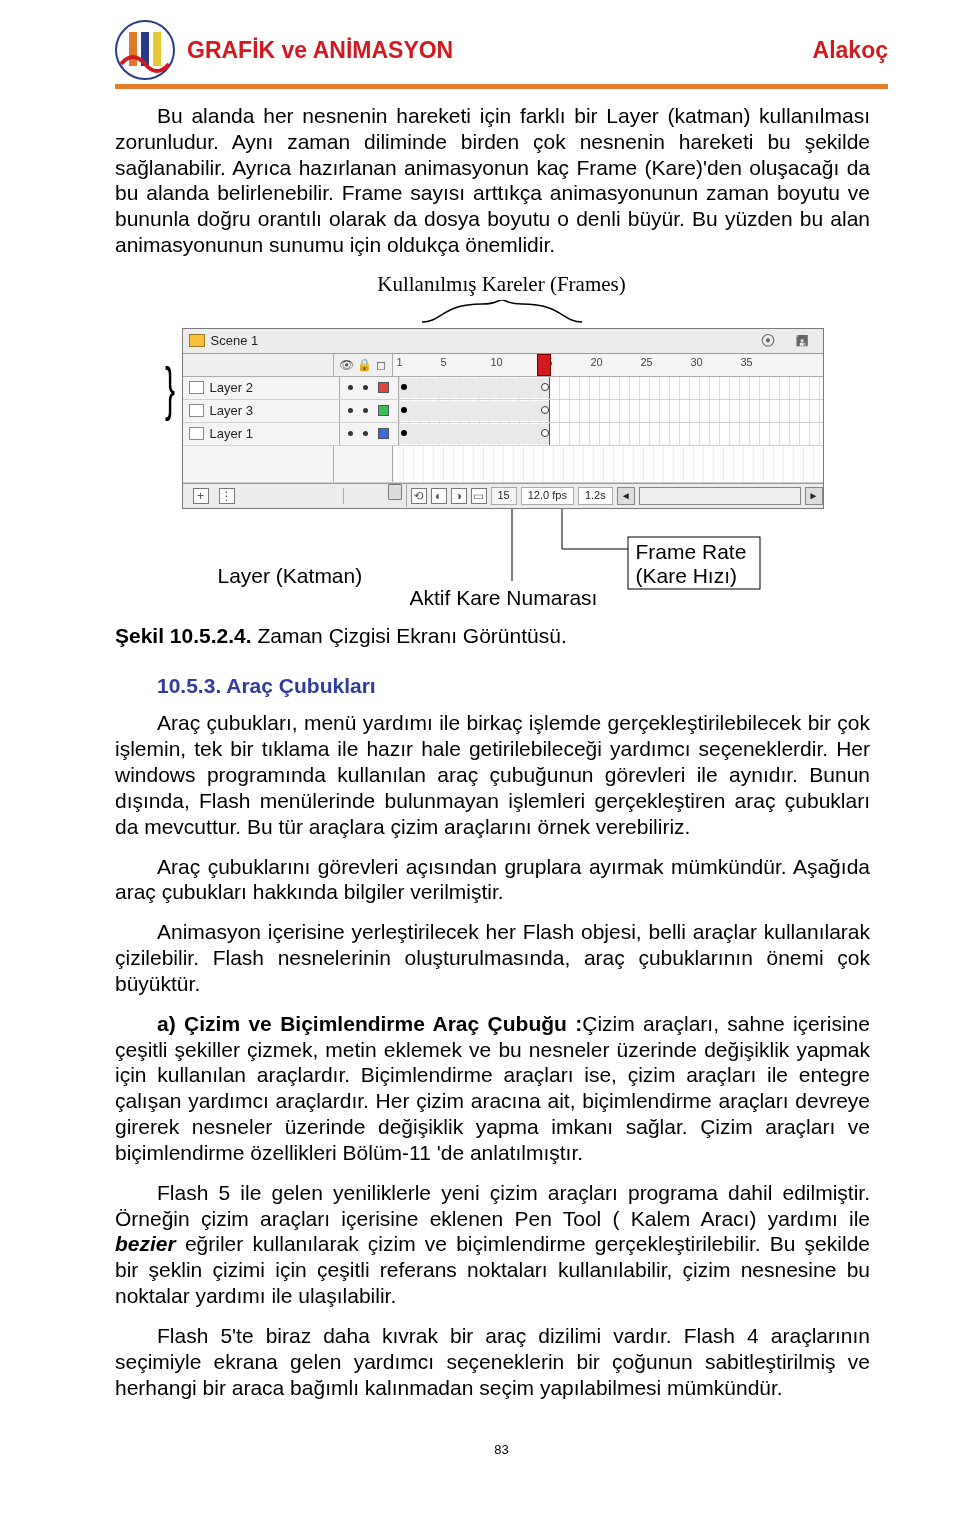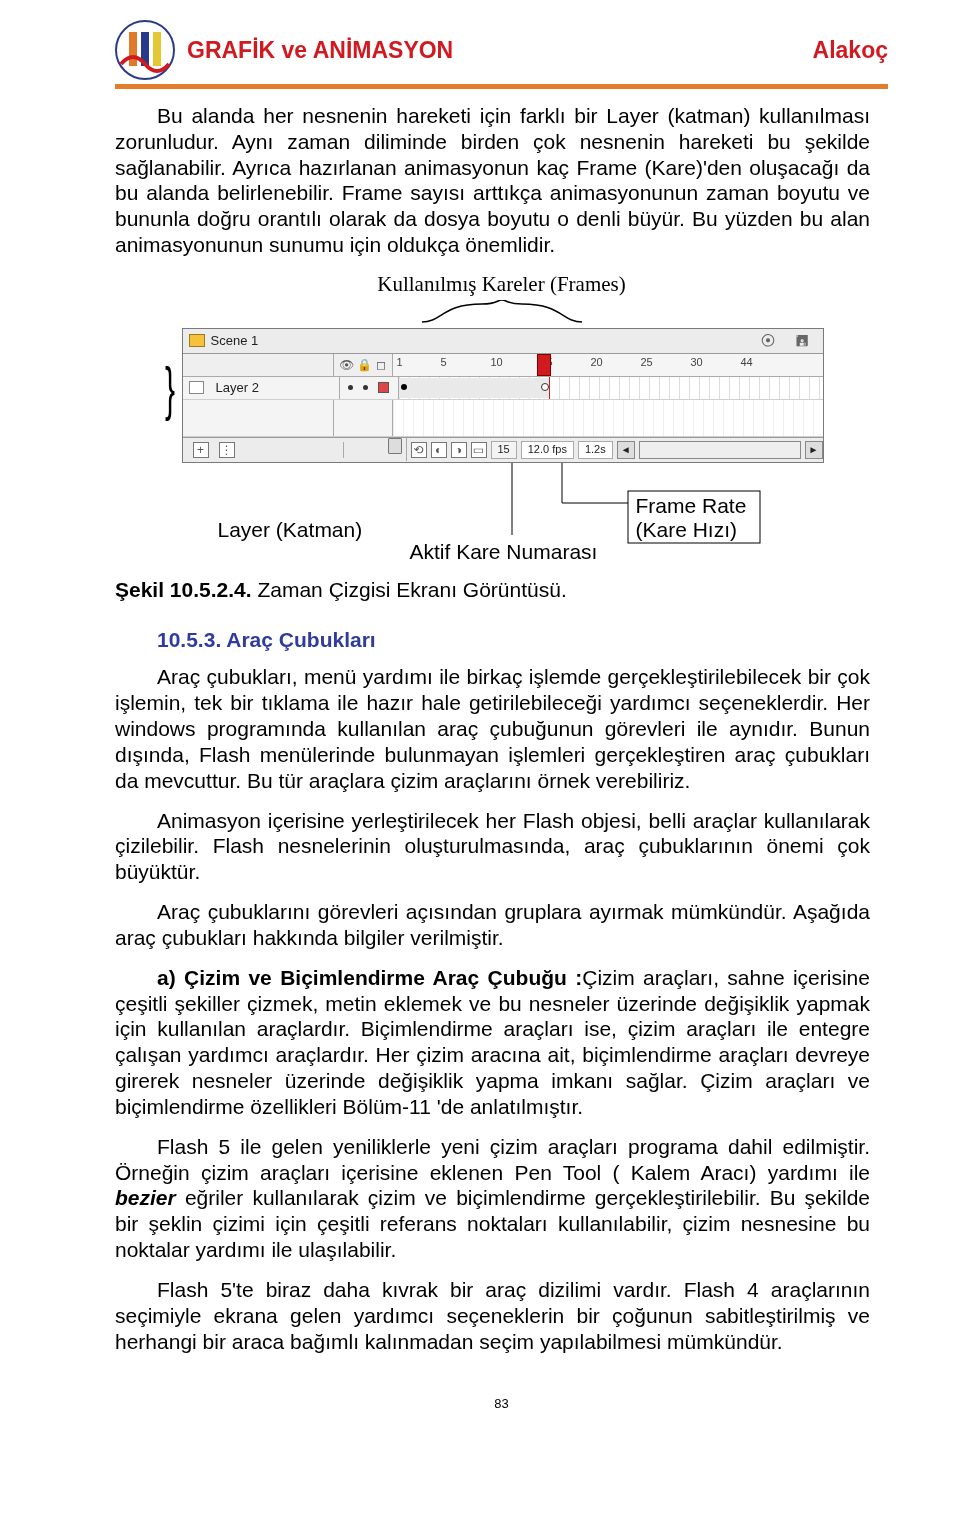--- a/index.html
+++ b/index.html
@@ -95,21 +95,21 @@
     display: flex;
     align-items: center;
   }
   .tl-ruler span.tick { position:absolute; top:2px; font-size:11px; color:#444; }
   .playhead {
     position:absolute; top:0; bottom:0; width:12px; background:#d11920; border:1px solid #7a0000;
   }
   .tl-layer-row {
     display: flex; height: 22px; border-bottom:1px solid #cfcfcf; background:#f4f4f4;
   }
-  .tl-layer-row .tl-names { display:flex; align-items:center; padding-left:6px; gap:12px; }
+  .tl-layer-row .tl-names { display:flex; align-items:center; padding-left:6px; gap:6px; }
   .pg-ic { width:13px; height:11px; border:1px solid #888; background:#fff; display:inline-block; }
   .tl-layer-row .tl-icons { display:flex; align-items:center; justify-content:center; gap:10px; }
   .dot { width:5px;height:5px;background:#333;border-radius:50%;display:inline-block; }
   .sq { width:9px;height:9px;display:inline-block; border:1px solid #555; }
   .sq.r{background:#e24545;} .sq.g{background:#3bbf5b;} .sq.b{background:#3b6bdc;}
   .tl-track { flex:1; position:relative; background:#fff; }
   .tl-track .grid {
     position:absolute; inset:0;
     background-image: repeating-linear-gradient(to right, #ddd 0, #ddd 1px, transparent 1px, transparent 10px);
   }
@@ -207,34 +207,70 @@
           <div class="tl-names"></div>
           <div class="tl-icons">👁 🔒 ◻</div>
           <div class="tl-ruler">
             <span class="tick" style="left:4px">1</span>
             <span class="tick" style="left:48px">5</span>
             <span class="tick" style="left:98px">10</span>
             <span class="tick" style="left:148px">15</span>
             <span class="tick" style="left:198px">20</span>
             <span class="tick" style="left:248px">25</span>
             <span class="tick" style="left:298px">30</span>
-            <span class="tick" style="left:348px">44</span>
+            <span class="tick" style="left:348px">35</span>
             <span class="playhead" style="left:144px"></span>
           </div>
         </div>
 
         <div class="tl-layer-row">
           <div class="tl-names">
               <span class="pg-ic"></span>
               <span>Layer 2</span>
             </div>
           <div class="tl-icons">
               <span class="dot"></span>
               <span class="dot"></span>
               <span class="sq r"></span>
+            </div>
+          <div class="tl-track">
+              <div class="grid"></div>
+              <div class="span-fill" style="width:150px"></div>
+              <span class="kf" style="left:2px"></span>
+              <span class="kf hollow" style="left:142px"></span>
+              <div class="playline" style="left:150px"></div>
+            </div>
+        </div>
+        <div class="tl-layer-row">
+          <div class="tl-names">
+              <span class="pg-ic"></span>
+              <span>Layer 3</span>
+            </div>
+          <div class="tl-icons">
+              <span class="dot"></span>
+              <span class="dot"></span>
+              <span class="sq g"></span>
+            </div>
+          <div class="tl-track">
+              <div class="grid"></div>
+              <div class="span-fill" style="width:150px"></div>
+              <span class="kf" style="left:2px"></span>
+              <span class="kf hollow" style="left:142px"></span>
+              <div class="playline" style="left:150px"></div>
+            </div>
+        </div>
+        <div class="tl-layer-row">
+          <div class="tl-names">
+              <span class="pg-ic"></span>
+              <span>Layer 1</span>
+            </div>
+          <div class="tl-icons">
+              <span class="dot"></span>
+              <span class="dot"></span>
+              <span class="sq b"></span>
             </div>
           <div class="tl-track">
               <div class="grid"></div>
               <div class="span-fill" style="width:150px"></div>
               <span class="kf" style="left:2px"></span>
               <span class="kf hollow" style="left:142px"></span>
               <div class="playline" style="left:150px"></div>
             </div>
         </div>
         <div style="height:36px;background:#f4f4f4;border-bottom:1px solid #cfcfcf;display:flex;">
@@ -280,22 +316,22 @@
       </svg>
     </div>
 
     <div class="caption-fig">
       <span class="bold">Şekil 10.5.2.4.</span><span> Zaman Çizgisi Ekranı Görüntüsü.</span>
     </div>
 
     <div class="section-h">10.5.3.  Araç Çubukları</div>
 
     <p class="first">Araç çubukları, menü yardımı ile birkaç işlemde gerçekleştirilebilecek bir çok işlemin, tek bir tıklama ile hazır hale getirilebileceği yardımcı seçeneklerdir. Her windows programında kullanılan araç çubuğunun görevleri ile aynıdır. Bunun dışında, Flash menülerinde bulunmayan işlemleri gerçekleştiren araç çubukları da mevcuttur. Bu tür araçlara çizim araçlarını örnek verebiliriz.</p>
+    <p class="first">Araç çubuklarını görevleri açısından gruplara ayırmak mümkündür. Aşağıda araç çubukları hakkında bilgiler verilmiştir.</p>
     <p class="first">Animasyon içerisine yerleştirilecek her Flash objesi, belli araçlar kullanılarak çizilebilir. Flash nesnelerinin oluşturulmasında, araç çubuklarının önemi çok büyüktür.</p>
-    <p class="first">Araç çubuklarını görevleri açısından gruplara ayırmak mümkündür. Aşağıda araç çubukları hakkında bilgiler verilmiştir.</p>
 
     <p class="first">
       <span class="lead-bold">a) Çizim ve Biçimlendirme Araç Çubuğu :</span><span>Çizim  araçları, sahne içerisine çeşitli şekiller çizmek, metin eklemek ve bu nesneler üzerinde değişiklik yapmak için kullanılan araçlardır. Biçimlendirme araçları ise, çizim araçları ile entegre çalışan yardımcı araçlardır. Her çizim aracına ait, biçimlendirme araçları devreye girerek nesneler üzerinde değişiklik yapma imkanı sağlar. Çizim araçları ve biçimlendirme özellikleri  Bölüm-11 'de anlatılmıştır.</span>
     </p>
 
     <p class="first">
       <span>Flash 5 ile gelen yeniliklerle yeni çizim araçları programa dahil edilmiştir. Örneğin çizim araçları içerisine eklenen Pen Tool ( Kalem Aracı) yardımı ile </span><span class="bold italic">bezier</span><span> eğriler kullanılarak çizim ve biçimlendirme gerçekleştirilebilir. Bu şekilde bir şeklin çizimi için çeşitli  referans noktaları  kullanılabilir, çizim nesnesine bu noktalar yardımı ile ulaşılabilir.</span>
     </p>
 
     <p class="first">Flash 5'te biraz daha kıvrak bir araç dizilimi vardır. Flash 4 araçlarının seçimiyle ekrana gelen yardımcı seçeneklerin bir çoğunun sabitleştirilmiş ve herhangi bir araca bağımlı kalınmadan seçim yapılabilmesi mümkündür.</p>

